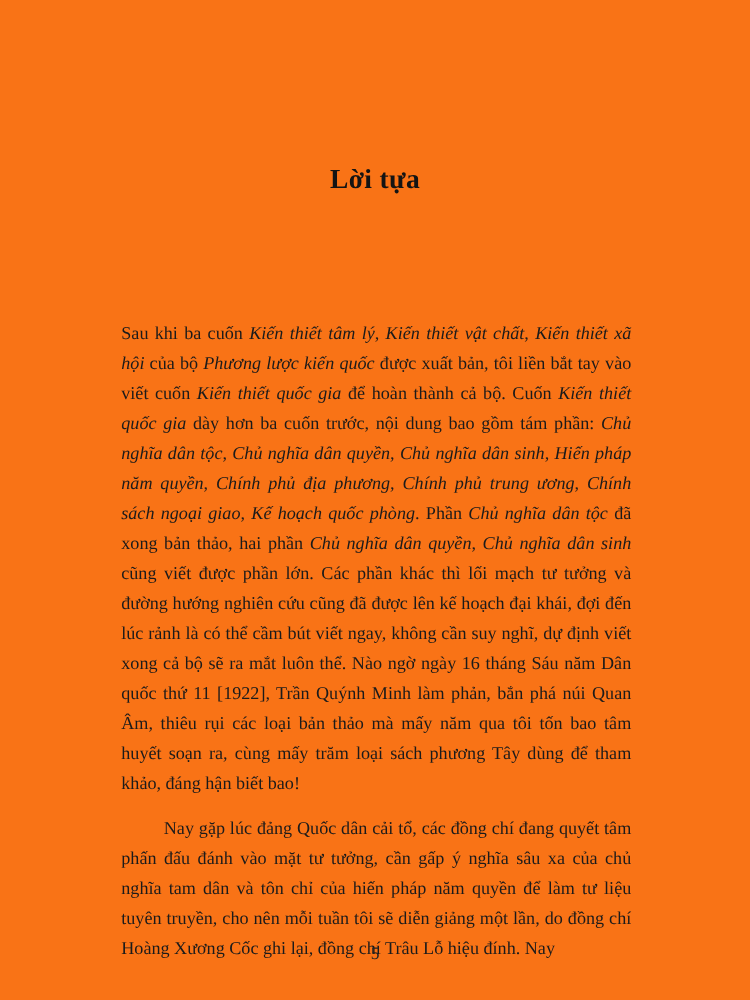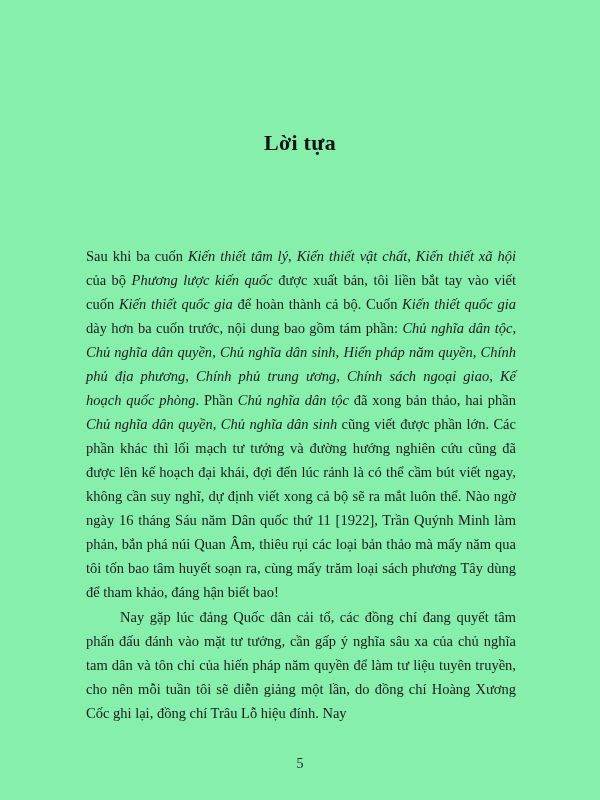--- a/index.html
+++ b/index.html
@@ -5,21 +5,21 @@
   html, body {
     margin: 0;
     padding: 0;
     background: #e8e8e8;
   }
   .page {
     position: relative;
     width: 600px;
     height: 800px;
     margin: 0 auto;
-    background: #86efac;
+    background: #f97316;
     overflow: hidden;
     box-sizing: border-box;
     font-family: "Liberation Serif", "DejaVu Serif", serif;
     color: #1b1b1b;
   }
   .title {
     position: absolute;
     top: 130px;
     left: 0;
     width: 100%;
@@ -33,21 +33,21 @@
   .body-text {
     position: absolute;
     top: 243px;
     left: 85px;
     width: 432px;
     font-size: 14.5px;
     line-height: 24px;
     text-align: justify;
   }
   .paragraph {
-    margin: 1px;
+    margin: 12px;
   }
   .paragraph.indented {
     text-indent: 34px;
   }
   .body-text span.italic {
     font-style: italic;
   }
   .page-number {
     position: absolute;
     bottom: 28px;

